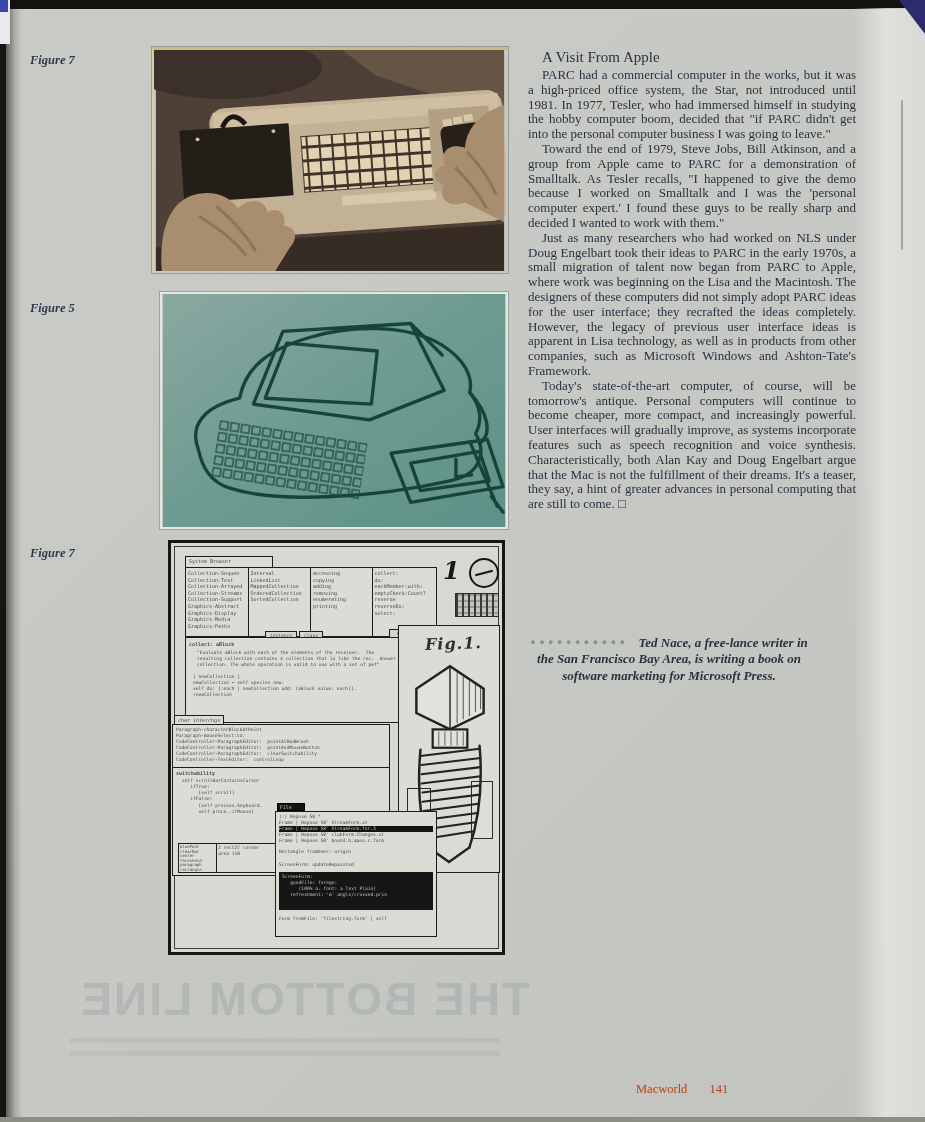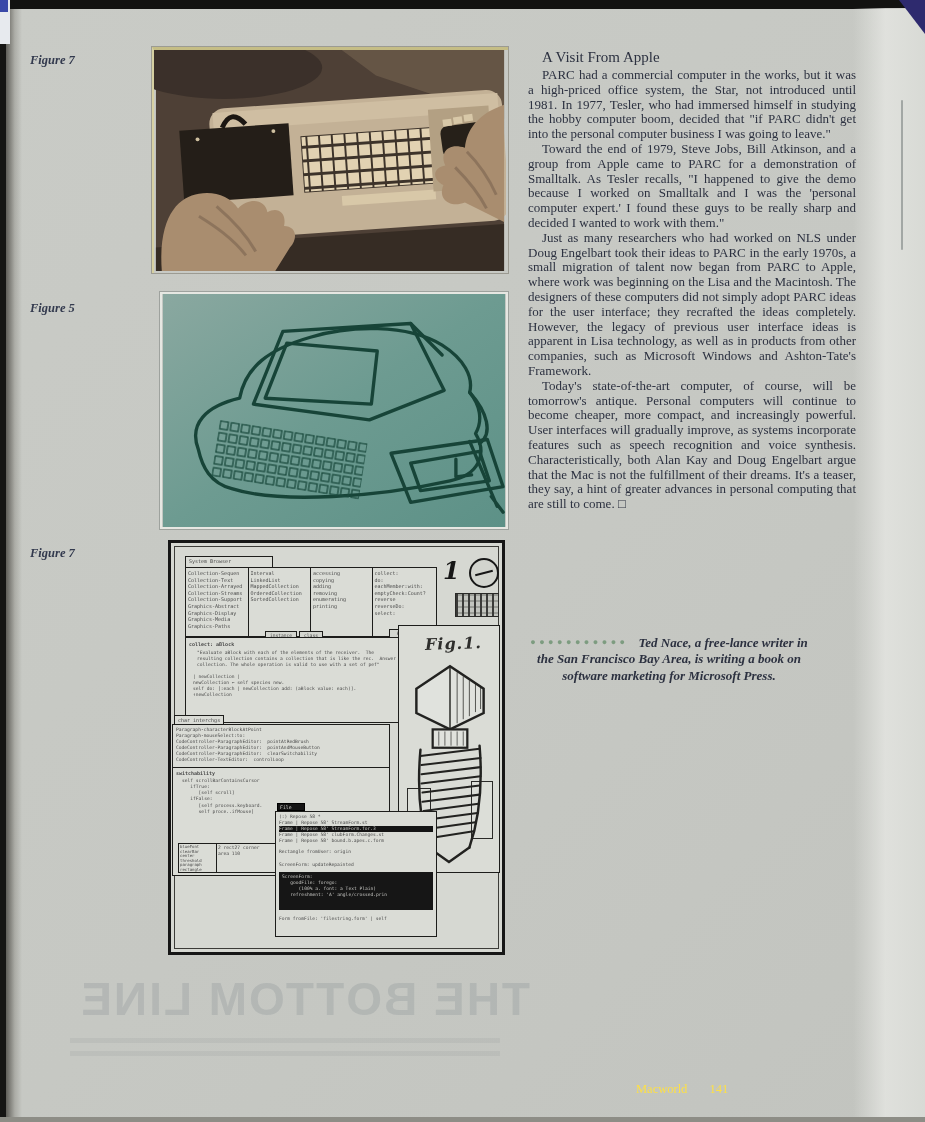--- a/index.html
+++ b/index.html
@@ -28,21 +28,21 @@
   .caption .cap-title { font-weight:bold; font-size:12.5px; display:block; margin-bottom:3px; }
 
   
   #article-col { left:528px; top:48px; width:328px; color:#2c3140; }
   #article-heading { font-weight:normal; font-size:15px; line-height:18px; text-indent:14px; margin-bottom:2px; }
   .para { font-size:13px; line-height:14.8px; text-align:justify; text-indent:14px; }
   #bio-block { left:528px; top:634px; width:282px; color:#2c3140; font-size:13px; line-height:16.4px;
     font-style:italic; font-weight:bold; text-align:center; }
   #bio-dots { color:#7d9c80; font-style:normal; font-size:9px; letter-spacing:3.5px; vertical-align:2px; margin-right:10px; }
 
-  #footer { left:636px; top:1082px; font-size:12.5px; color:#fde047; }
+  #footer { left:636px; top:1082px; font-size:12.5px; color:#c2410c; }
   #footer .pgnum { margin-left:22px; }
 
   
   #showthrough { left:50px; top:972px; width:480px; height:58px;
     font-family:"Liberation Sans", sans-serif; font-weight:bold; font-size:46px; letter-spacing:2px;
     color:rgba(88,99,110,.16); transform:scaleX(-1); white-space:nowrap; }
   #showthrough-smear { left:70px; top:1038px; width:430px; height:26px;
     background:repeating-linear-gradient(to bottom, rgba(105,112,116,.10) 0 5px, rgba(0,0,0,0) 5px 13px); }
 
   

